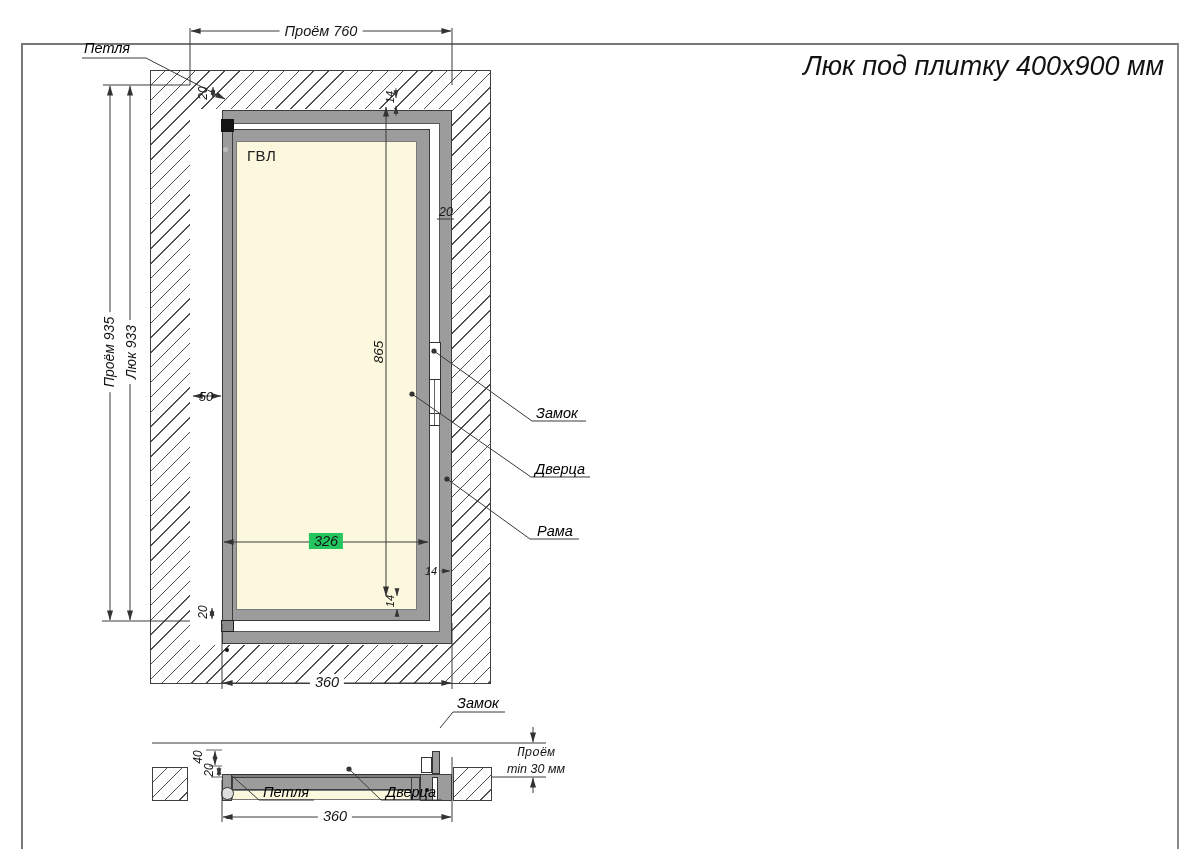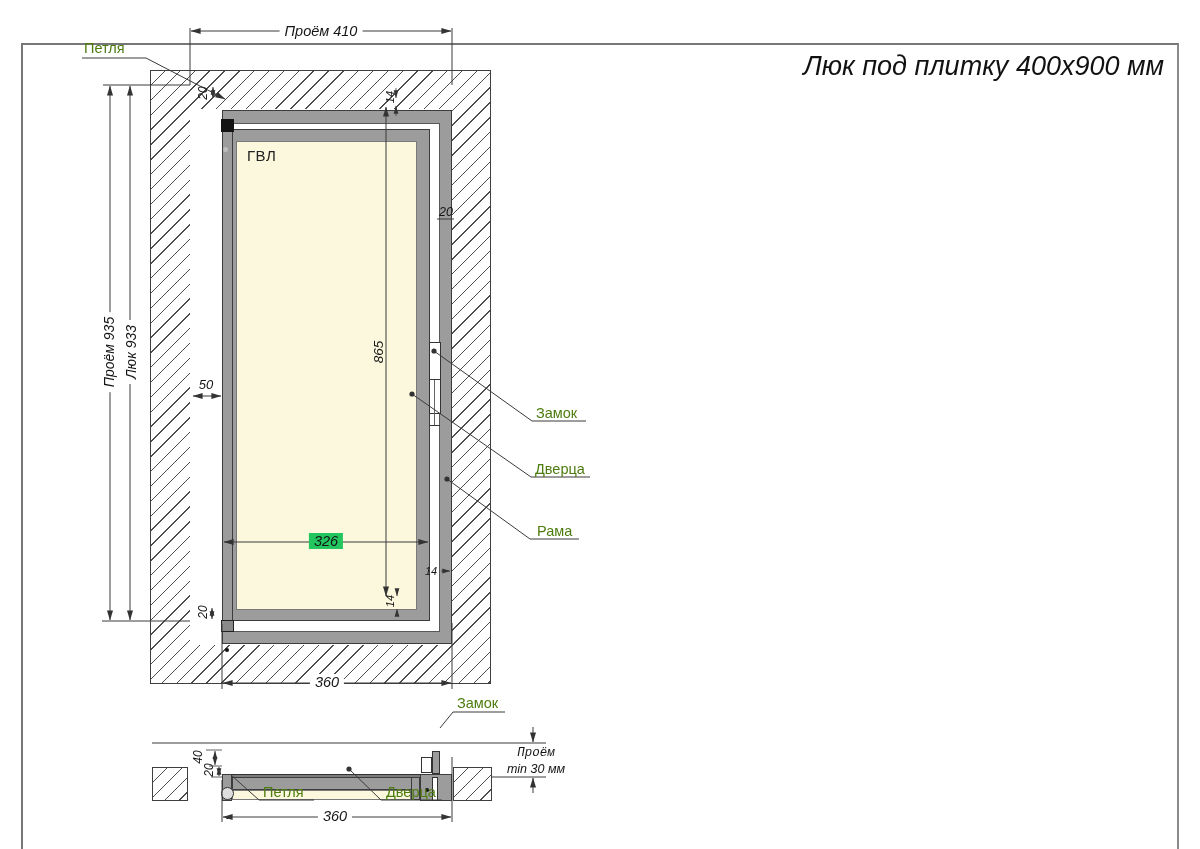--- a/index.html
+++ b/index.html
@@ -19,21 +19,21 @@
   .white-fill{background:#fff;border:1px solid #585858;}
   .cream{background:#fbf8dd;border:1px solid #7a7a7a;}
   .dimtext{
     position:absolute;transform:translate(-50%,-50%);
     font-style:italic;font-size:13px;white-space:nowrap;color:#151515;
   }
   .vtext{
     position:absolute;transform:translate(-50%,-50%) rotate(-90deg);
     font-style:italic;font-size:13px;white-space:nowrap;color:#151515;
   }
-  .ldr{position:absolute;font-size:14.5px;white-space:nowrap;color:#4d7c0f;}
+  .ldr{position:absolute;font-style:italic;font-size:14.5px;white-space:nowrap;color:#000000;}
   .bg-w{background:#fff;padding:0 5px;}
   .bg-c{background:#22c55e;padding:0 5px;}
   svg{position:absolute;left:0;top:0;pointer-events:none;}
   #labels{position:absolute;left:0;top:0;width:100%;height:100%;}
 </style>
 </head>
 <body>
 
 <div id="stage">
 
@@ -139,24 +139,24 @@
     <g fill="#333">
       <circle cx="434" cy="351" r="2.6"></circle>
       <circle cx="412" cy="394" r="2.6"></circle>
       <circle cx="447" cy="479" r="2.6"></circle>
       <circle cx="349" cy="769" r="2.6"></circle>
     </g>
   </svg>
 
   <div id="labels">
 
-    <div class="dimtext bg-w" style="left:321px;top:31px;font-size:14.5px;">Проём 410</div>
+    <div class="dimtext bg-w" style="left:321px;top:31px;font-size:14.5px;">Проём 760</div>
     <div class="vtext bg-w" style="left:109px;top:352px;font-size:14px;">Проём 935</div>
     <div class="vtext bg-w" style="left:131px;top:352px;font-size:14px;">Люк 933</div>
-    <div class="dimtext" style="left:206px;top:384px;">50</div>
+    <div class="dimtext" style="left:206px;top:396px;">50</div>
     <div class="vtext" style="left:203px;top:93px;font-size:12px;">20</div>
     <div class="vtext" style="left:390px;top:97px;font-size:11px;">14</div>
     <div class="dimtext" style="left:446px;top:212px;font-size:12.5px;">20</div>
     <div class="vtext" style="left:378px;top:352px;font-size:13.5px;">865</div>
     <div class="dimtext bg-c" style="left:326px;top:541px;font-size:14.5px;">326</div>
     <div class="dimtext" style="left:431px;top:571px;font-size:11px;">14</div>
     <div class="vtext" style="left:390px;top:601px;font-size:11px;">14</div>
     <div class="vtext" style="left:203px;top:612px;font-size:12px;">20</div>
     <div class="dimtext bg-w" style="left:327px;top:682px;font-size:14.5px;">360</div>
 

